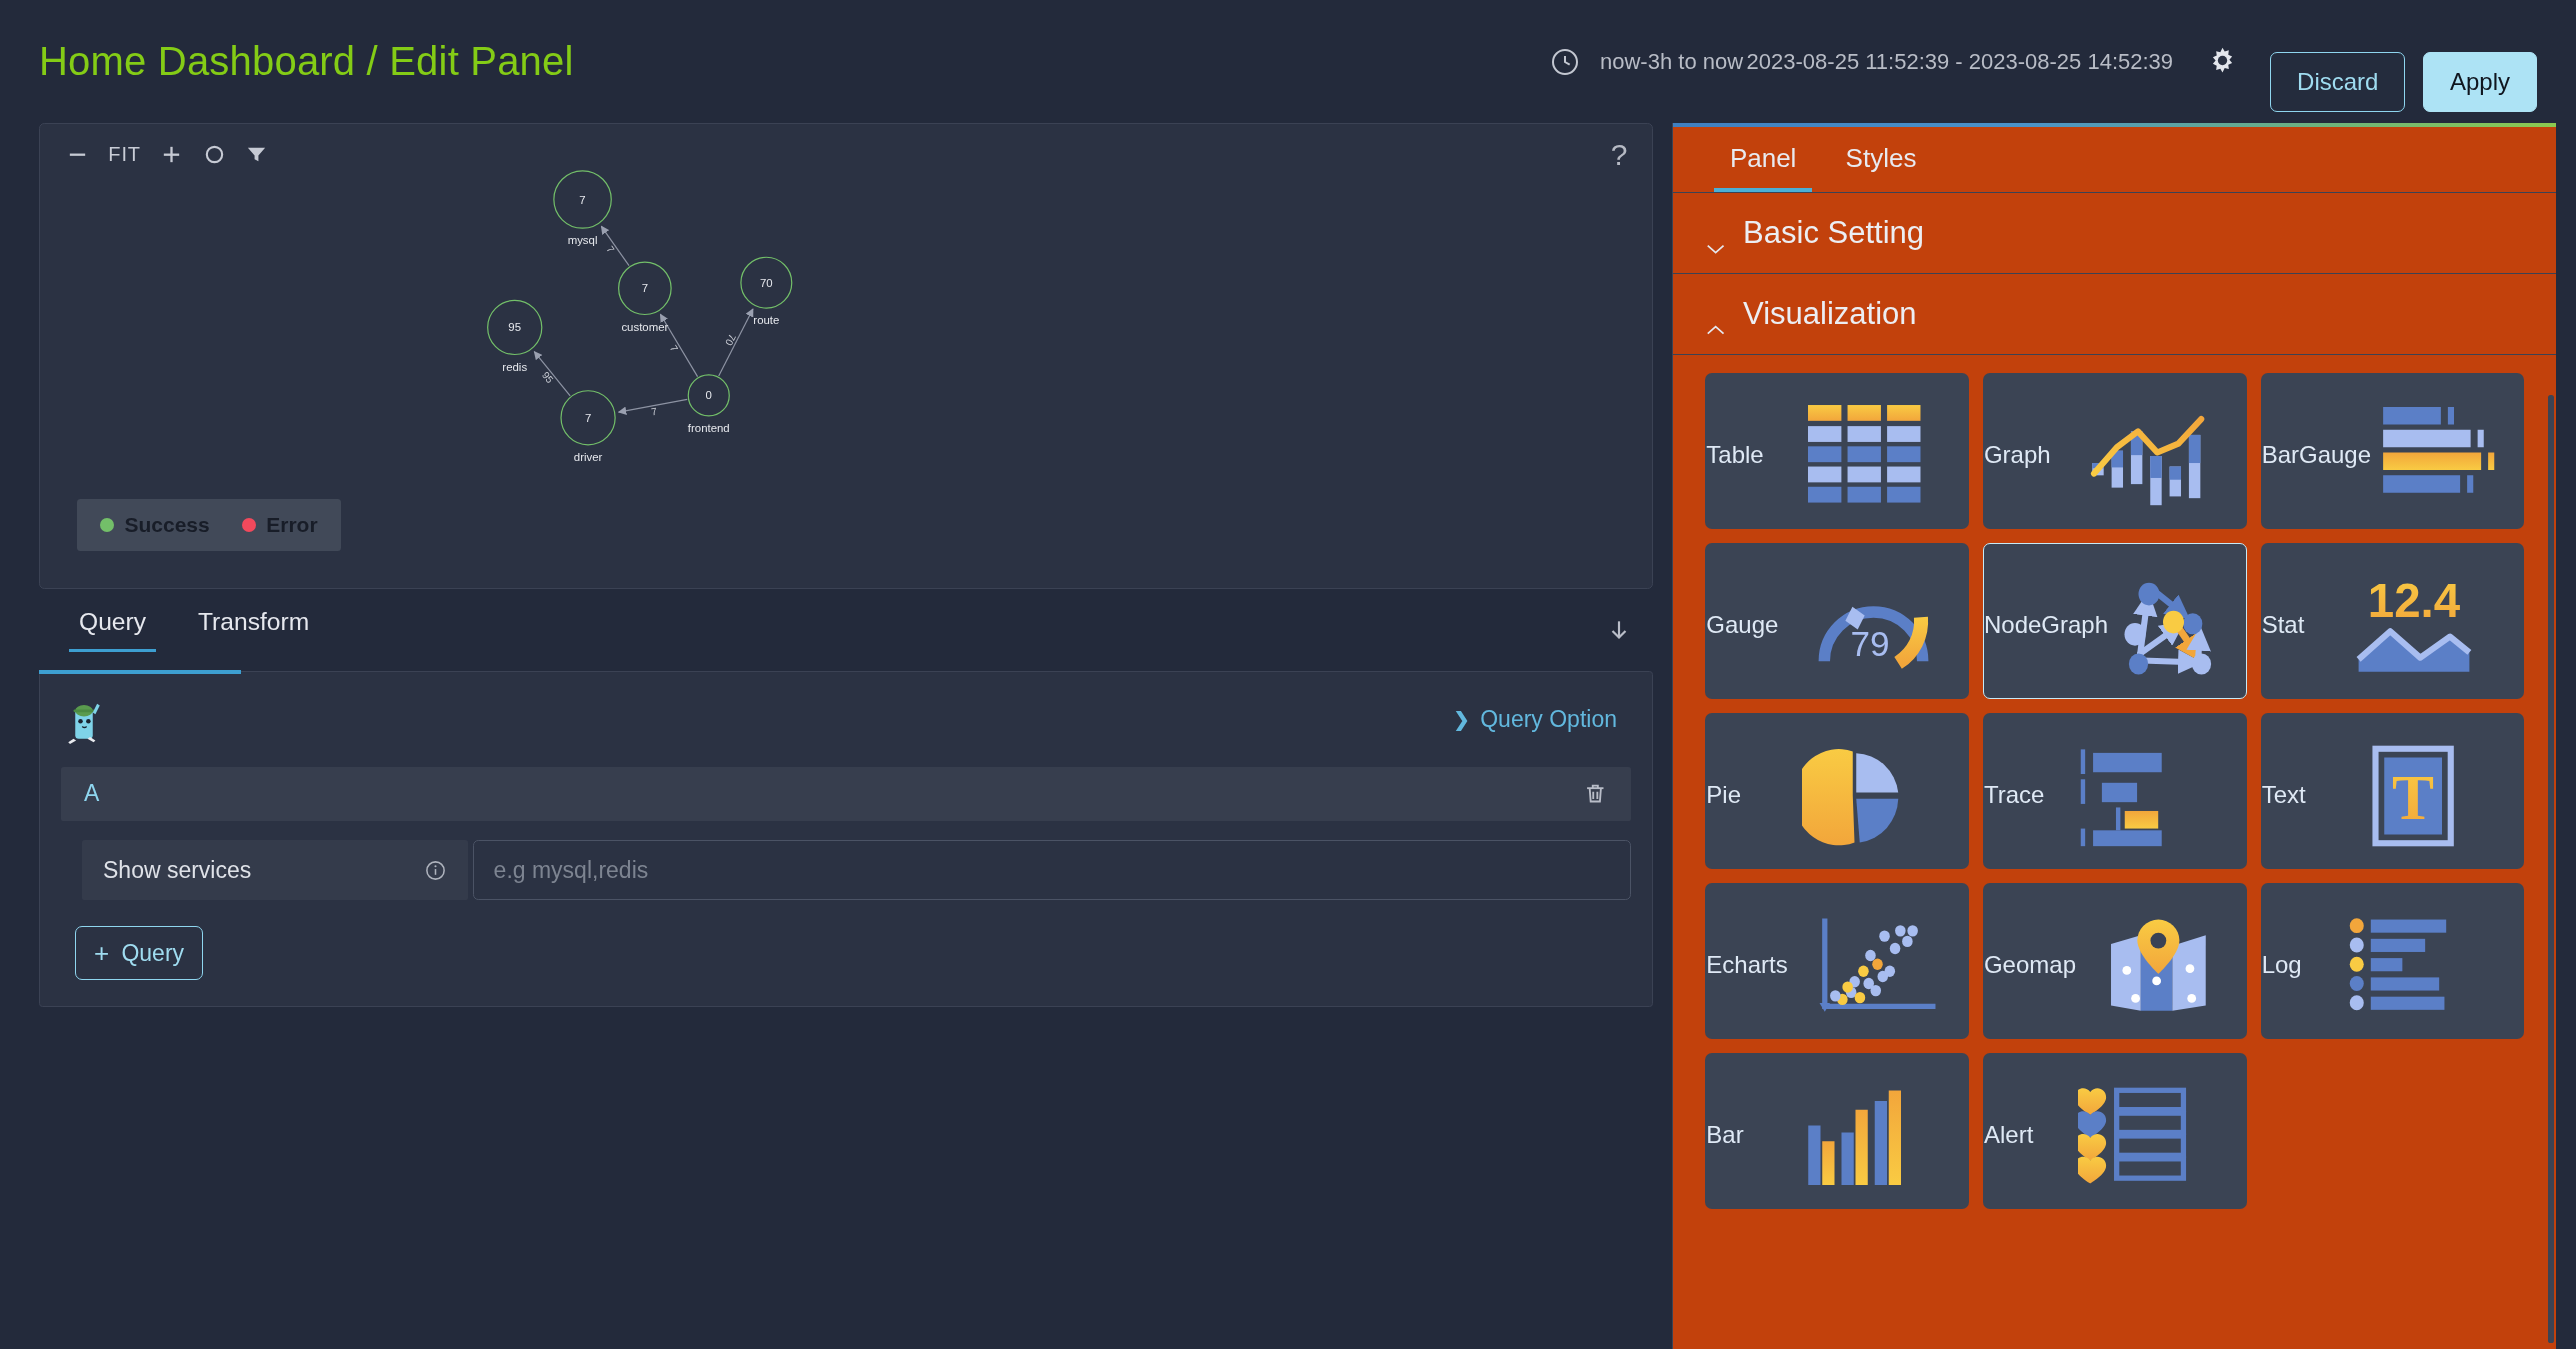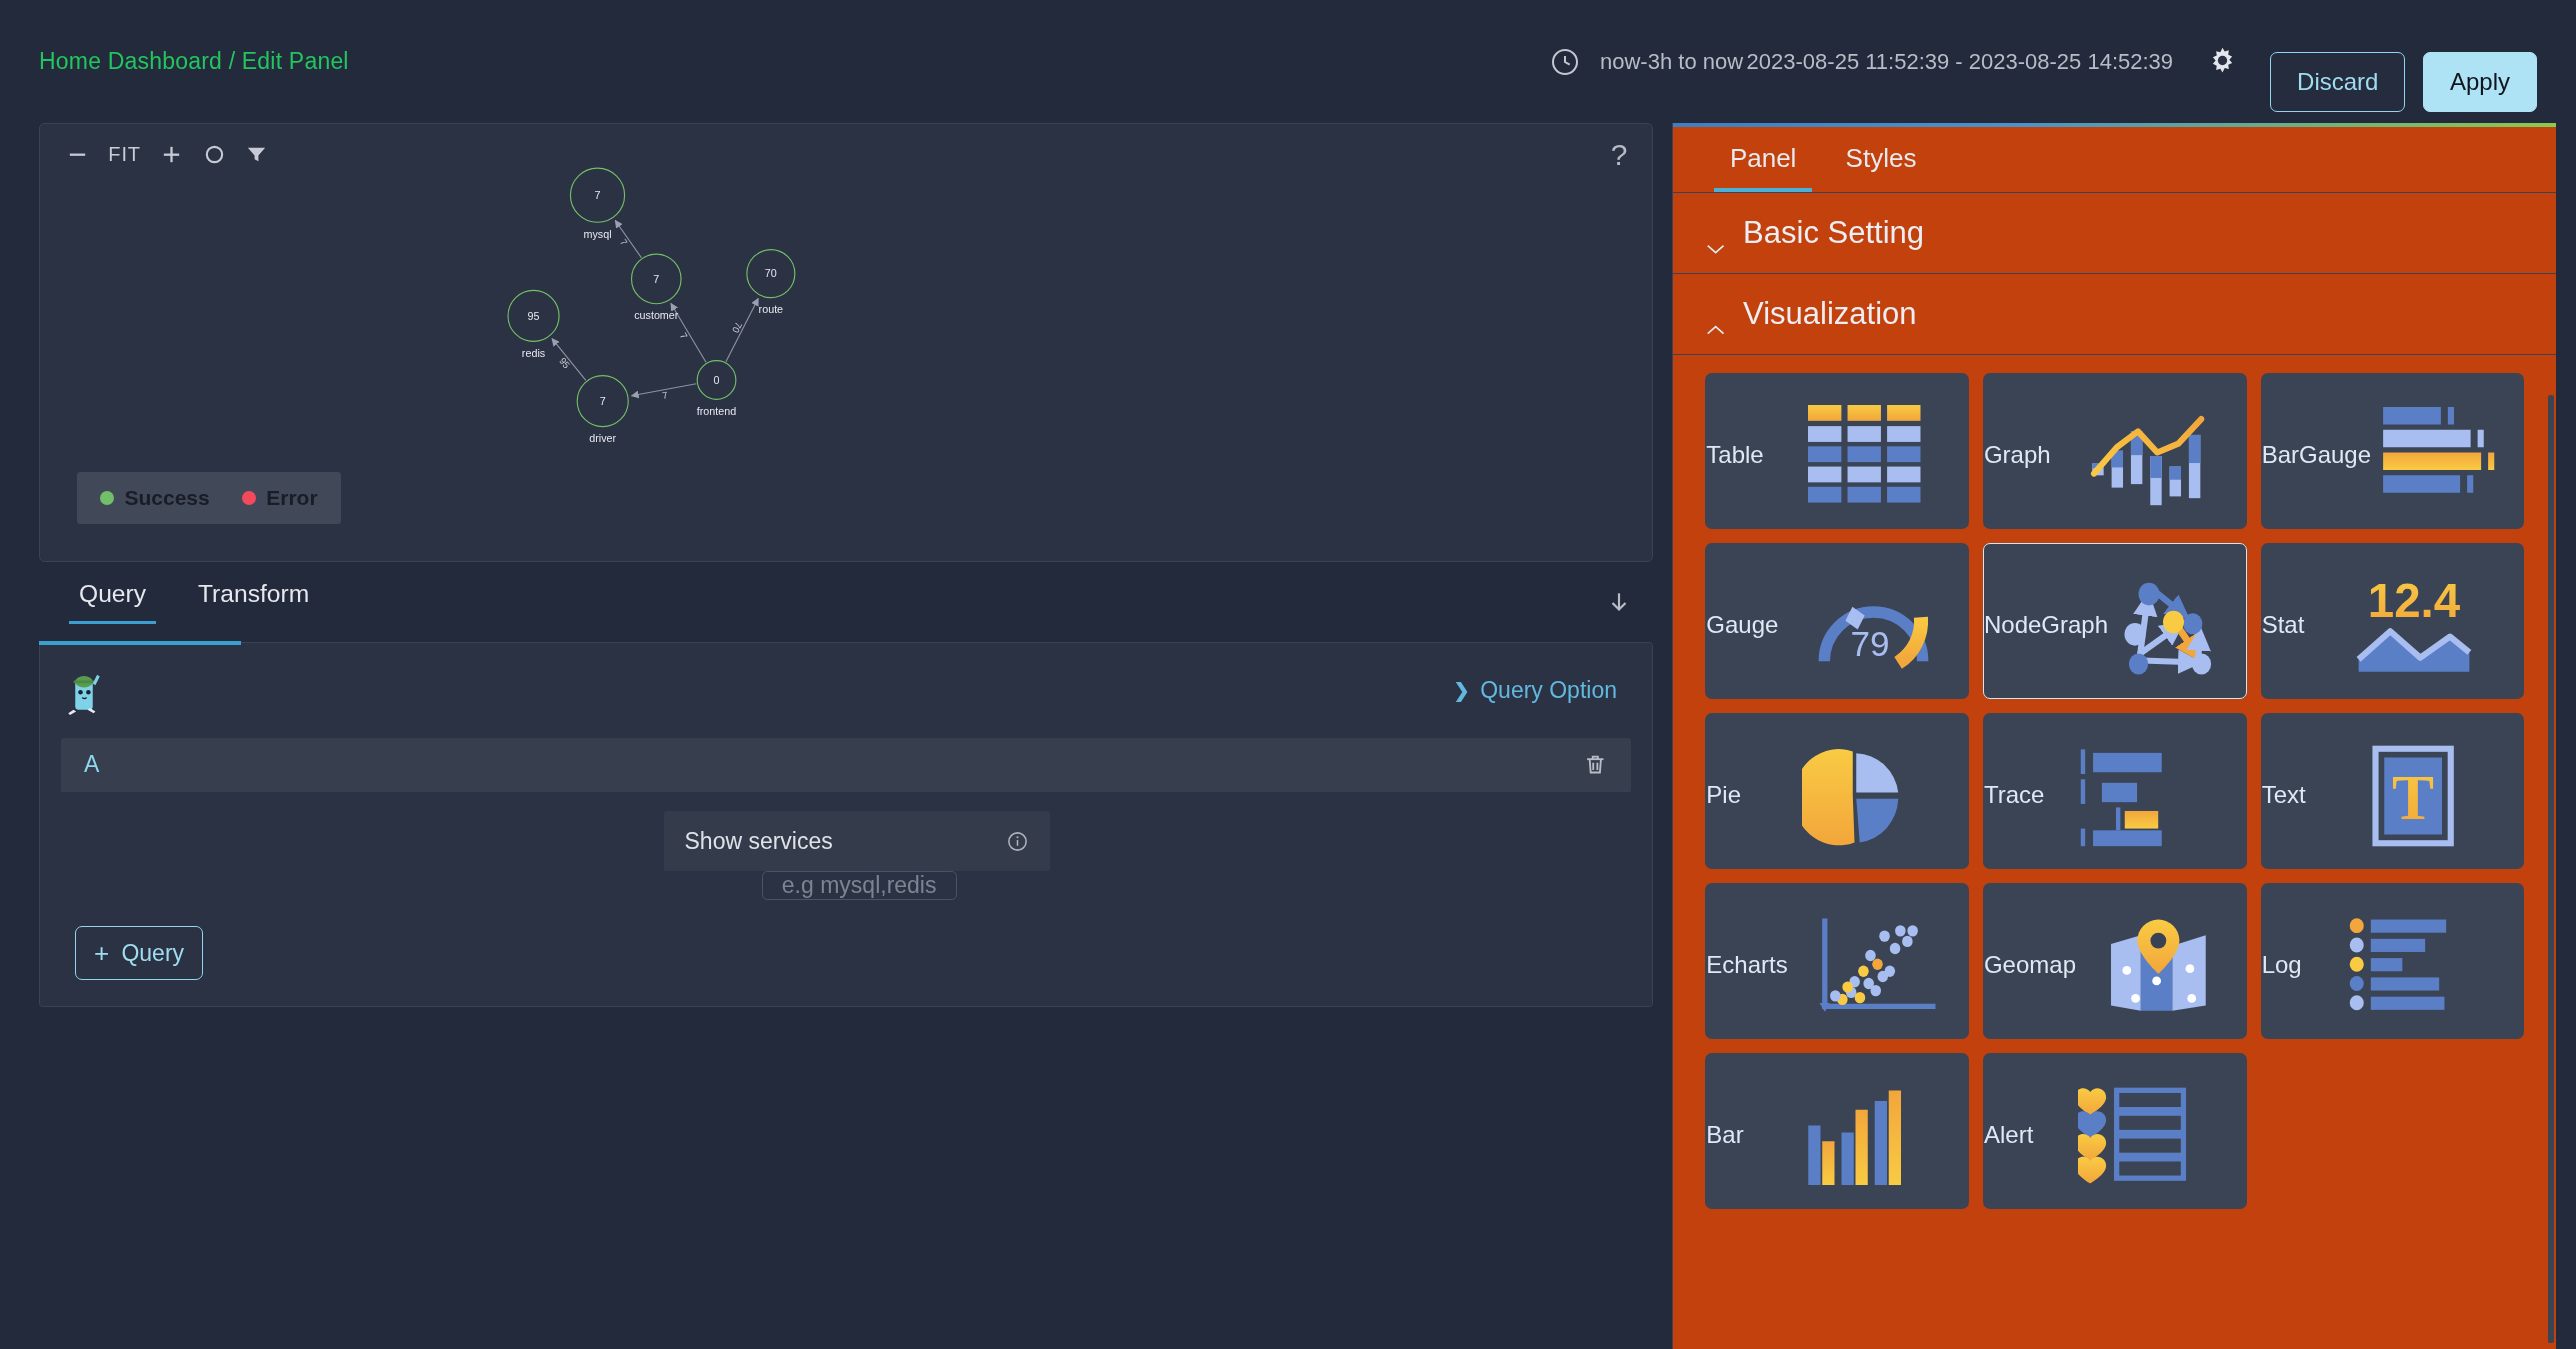--- a/index.html
+++ b/index.html
@@ -8,21 +8,21 @@
     background: #232a3b;
     font-family: "Liberation Sans", sans-serif;
     color: #d8dae1;
     overflow: hidden;
   }
   
   .header {
     height: 123px; display: flex; align-items: center;
     padding: 0 39px 0 39px; position: relative;
   }
-  .page-title { font-size: 23px; font-weight: 400; color: #22c55e; letter-spacing: 0.2px; }
+  .page-title { font-size: 40px; font-weight: 400; color: #84cc16; letter-spacing: 0.2px; }
   .header-right { margin-left: auto; display: flex; align-items: center; gap: 0; }
   .time-range { display: flex; align-items: center; gap: 19.3px; }
   .clock-icon { width: 32px; height: 32px; flex: 0 0 32px; }
   .time-text { display: flex; flex-direction: row; gap: 3.5px; }
   .time-text .tr-rel { font-size: 22px; color: #b8bcc6; }
   .time-text .tr-abs { font-size: 22px; color: #b8bcc6; }
   .gear-btn { margin: 0 30px 0 32px; width: 35px; height: 35px; display:flex; align-items:center; justify-content:center; cursor:pointer;}
   .btn {
     font-size: 24px; border-radius: 7px; padding: 0 26px;
     height: 60px; display: flex; align-items: center; justify-content: center;
@@ -104,21 +104,21 @@
   }
   .qo-chevron { font-size: 19.3px; font-weight: bold; }
 
   .qrow {
     margin-top: 23px; background: #373e4e; border-radius: 2.6px;
     height: 54px; display: flex; align-items: center; padding: 0 23px;
   }
   .qrow-letter { color: #8fd6ef; font-size: 23px; }
   .qrow-trash { margin-left: auto; width: 24.6px; height: 24.6px; cursor:pointer; }
 
-  .field-row { display: flex; align-items: center; margin: 19.3px 0 0 21px; flex-direction: column; }
+  .field-row { display: flex; align-items: flex-start; margin: 19.3px 0 0 21px; }
   .field-label {
     width: 386px; height: 60px; background: #343b4b;
     display: flex; align-items: center; padding: 0 21px;
     font-size: 23px; color: #dfe2e8; border-radius: 2.6px;
   }
   .info-icon { margin-left: auto; width: 23px; height: 23px; opacity: .8; }
   .field-input {
     flex: 1; height: 60px; margin-left: 5.3px;
     background: #2b3243; border: 1.3px solid #4b5365; border-radius: 5.3px;
     display: flex; align-items: center; padding: 0 19.3px;

